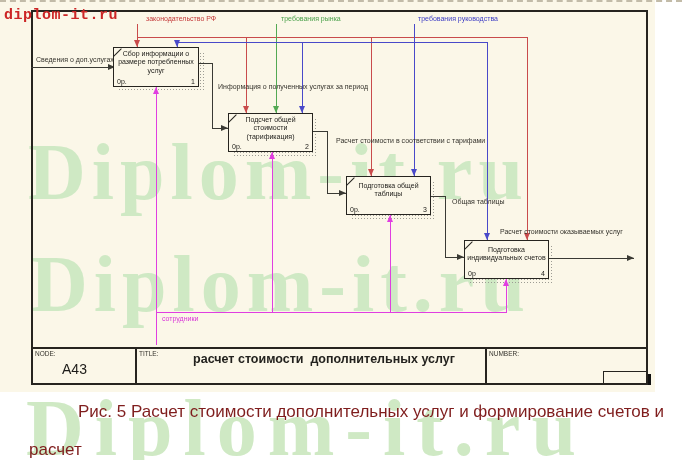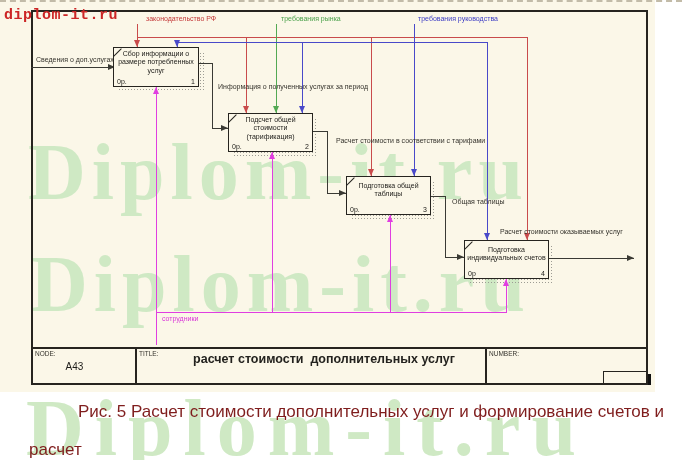--- a/index.html
+++ b/index.html
@@ -11,21 +11,21 @@
   .wm{position:absolute;z-index:1;font-family:"Liberation Serif",serif;font-weight:bold;font-size:80px;line-height:1;color:#cfe9c4;letter-spacing:6px;white-space:nowrap;}
   .wm1{left:28px;top:132px;}
   .wm2{left:30px;top:244px;}
   .wm3{left:26px;top:388px;letter-spacing:11px;}
   .wm-red{position:absolute;left:4px;top:7px;z-index:5;font-family:"Liberation Mono",monospace;font-weight:bold;font-size:15px;color:#cc2626;letter-spacing:0.5px;}
   
   .frame{position:absolute;left:31px;top:10px;width:617px;height:375px;border:2px solid #26241f;box-sizing:border-box;z-index:2;background:transparent;}
   .bar-line{position:absolute;left:31px;top:347px;width:617px;height:2px;background:#26241f;z-index:2;}
   .bar-div{position:absolute;top:347px;width:2px;height:38px;background:#26241f;z-index:2;}
   .bar-lab{position:absolute;z-index:3;font-size:6.5px;color:#35332c;}
-  .node-val{position:absolute;left:31px;top:361px;width:87px;text-align:center;z-index:3;font-size:10px;color:#1c1b18;}
+  .node-val{position:absolute;left:31px;top:361px;width:87px;text-align:center;z-index:3;font-size:14px;color:#1c1b18;}
   .title-val{position:absolute;left:149px;top:352px;width:350px;text-align:center;z-index:3;font-size:12.5px;font-weight:bold;color:#23221e;white-space:pre;}
   .num-rect{position:absolute;left:603px;top:371px;width:44px;height:13px;border:1.5px solid #26241f;box-sizing:border-box;z-index:3;}
   .cursor-tick{position:absolute;left:648px;top:374px;width:3px;height:11px;background:#111;z-index:3;}
   
   .shadow{position:absolute;z-index:2;background-image:radial-gradient(#9d9c94 35%, transparent 36%);background-size:3px 3px;}
   .abox{position:absolute;z-index:3;background:#fbf7e8;border:1.6px solid #26241f;box-sizing:border-box;}
   .fold{position:absolute;left:-2px;top:4px;width:11px;border-top:1.4px solid #26241f;transform:rotate(-45deg);}
   .btitle{position:absolute;left:0;top:0;width:100%;padding:2px 1px 0;box-sizing:border-box;text-align:center;font-size:7px;line-height:1.18;color:#23221e;}
   .bcost{position:absolute;left:3px;bottom:1px;font-size:7px;color:#23221e;}
   .bnum{position:absolute;right:3px;bottom:1px;font-size:7px;color:#23221e;}

